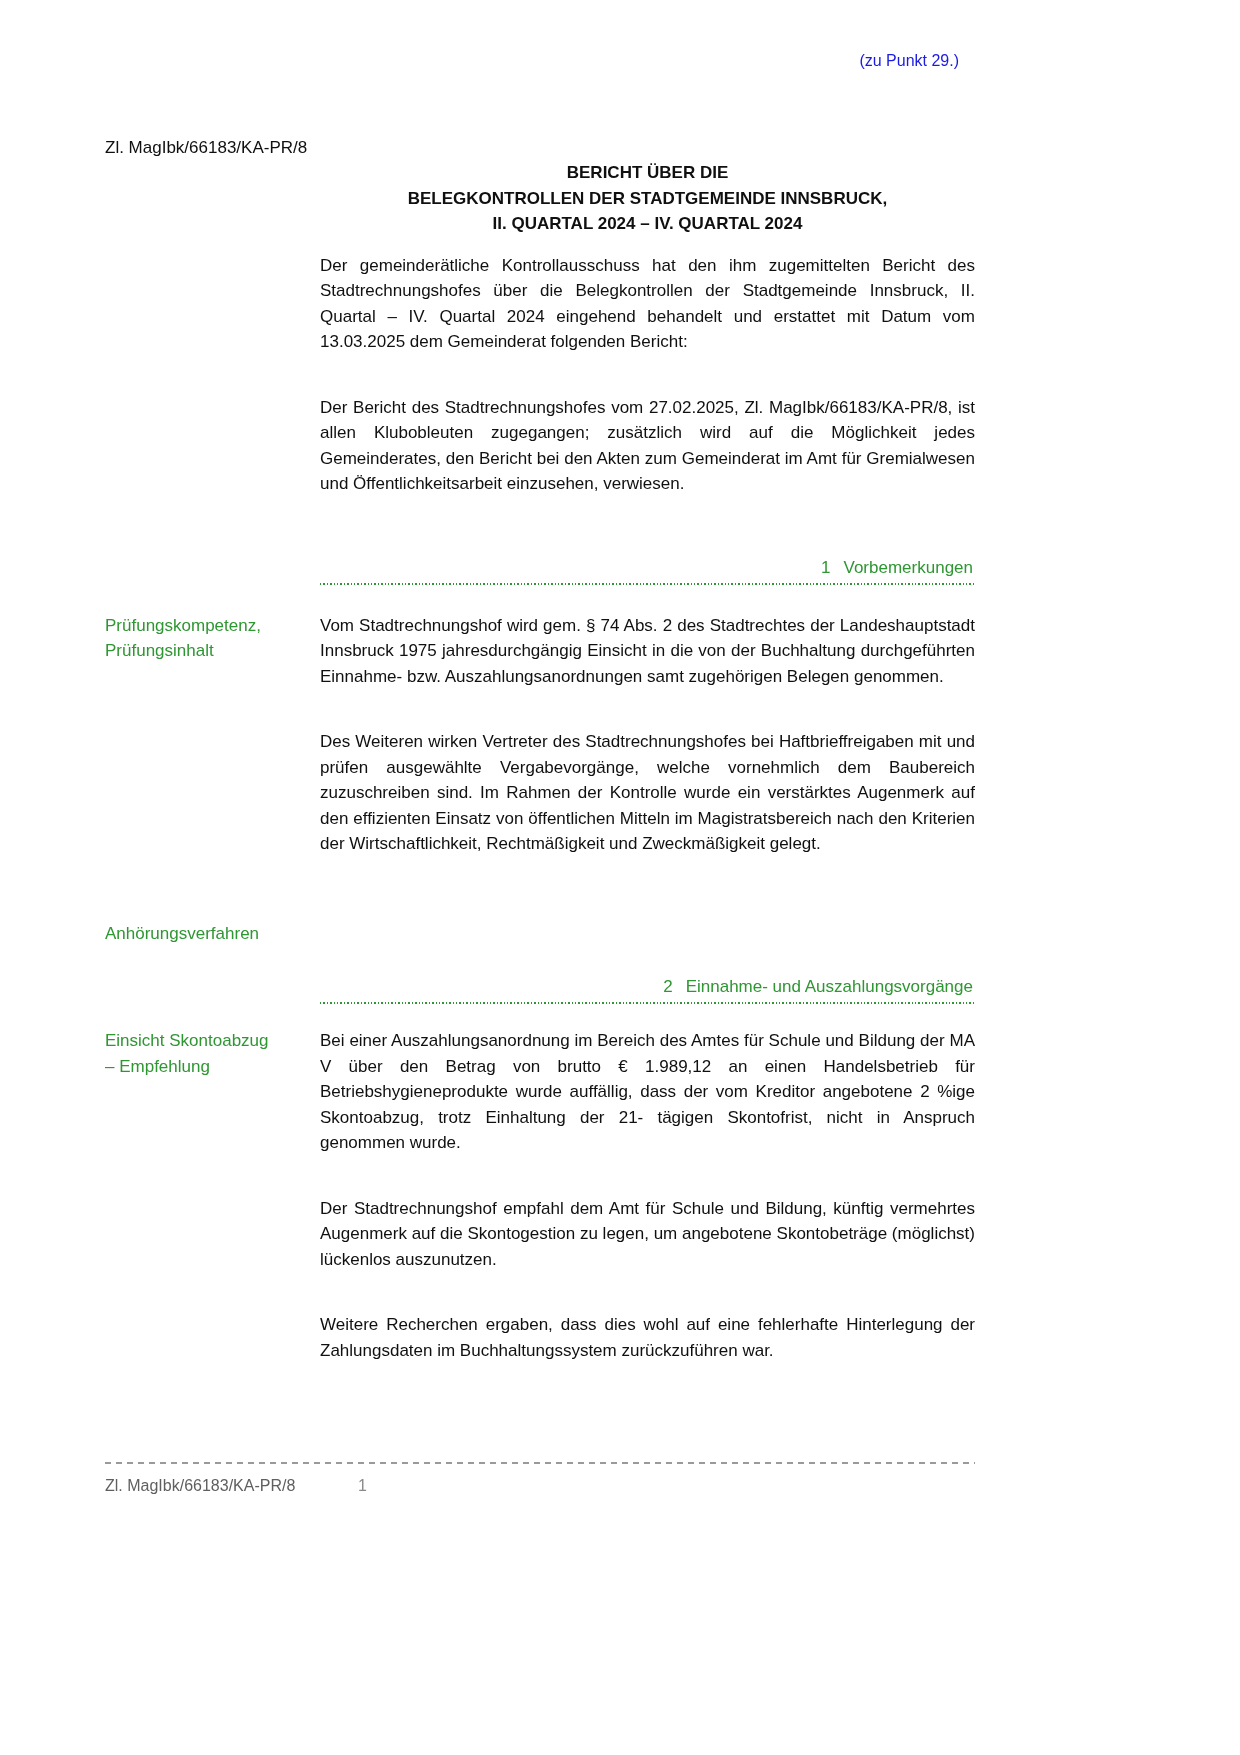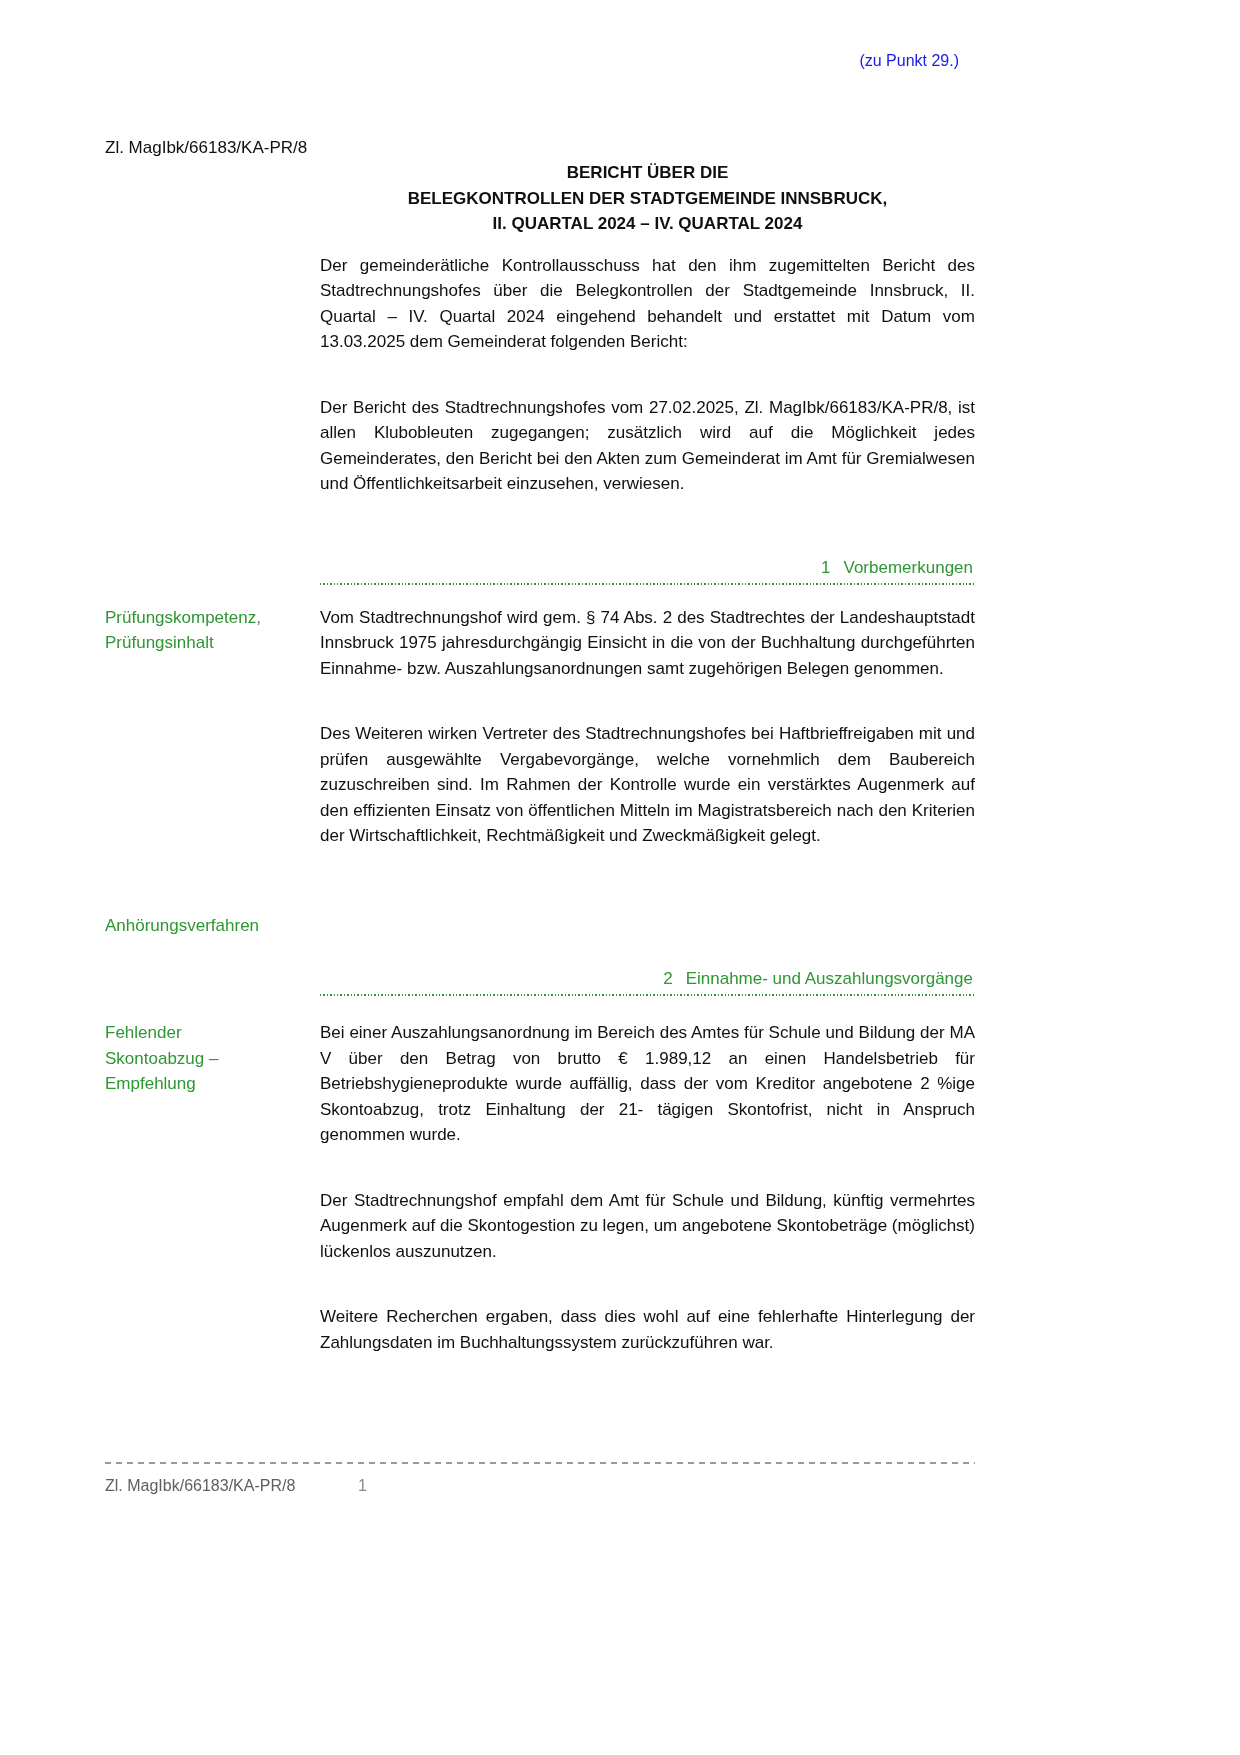--- a/index.html
+++ b/index.html
@@ -38,21 +38,21 @@
   }
   .ref-number { white-space: nowrap; }
   .header-row { margin-top: 61px; }
   .title-block {
     padding-top: 25px;
     text-align: center;
     font-weight: bold;
   }
   .para { text-align: justify; hyphens: auto; }
   .mt-16 { margin-top: 16px; }
-  .mt-20 { margin-top: 20px; }
+  .mt-20 { margin-top: 28px; }
   .mt-24 { margin-top: 24px; }
   .mt-26 { margin-top: 40px; }
   .mt-30 { margin-top: 30px; }
   .mt-60 { margin-top: 60px; }
   .section-heading .h-text {
     text-align: right;
     color: var(--green);
     padding-bottom: 4px;
     padding-right: 2px;
     line-height: 22px;
@@ -151,21 +151,21 @@
     <div class="section-heading">
       <div class="h-text">
         <span class="h-num">2</span><span>Einnahme- und Auszahlungsvorgänge</span>
       </div>
       <div class="h-rule"></div>
     </div>
   </div>
 
   <div class="row mt-24">
     <div class="margin-col">
-      <div class="margin-label">Fehlender Skontoabzug – Empfehlung</div>
+      <div class="margin-label">Einsicht Skontoabzug – Empfehlung</div>
     </div>
     <p class="para">Bei einer Auszahlungsanordnung im Bereich des Amtes für Schule und Bildung der MA V über den Betrag von brutto € 1.989,12 an einen Handelsbetrieb für Betriebshygieneprodukte wurde auffällig, dass der vom Kreditor angebotene 2 %ige Skontoabzug, trotz Einhaltung der 21- tägigen Skontofrist, nicht in Anspruch genommen wurde.</p>
   </div>
 
   <div class="row mt-26">
     <div class="margin-col"></div>
     <p class="para">Der Stadtrechnungshof empfahl dem Amt für Schule und Bildung, künftig vermehrtes Augenmerk auf die Skontogestion zu legen, um angebotene Skontobeträge (möglichst) lückenlos auszunutzen.</p>
   </div>
 
   <div class="row mt-26">

